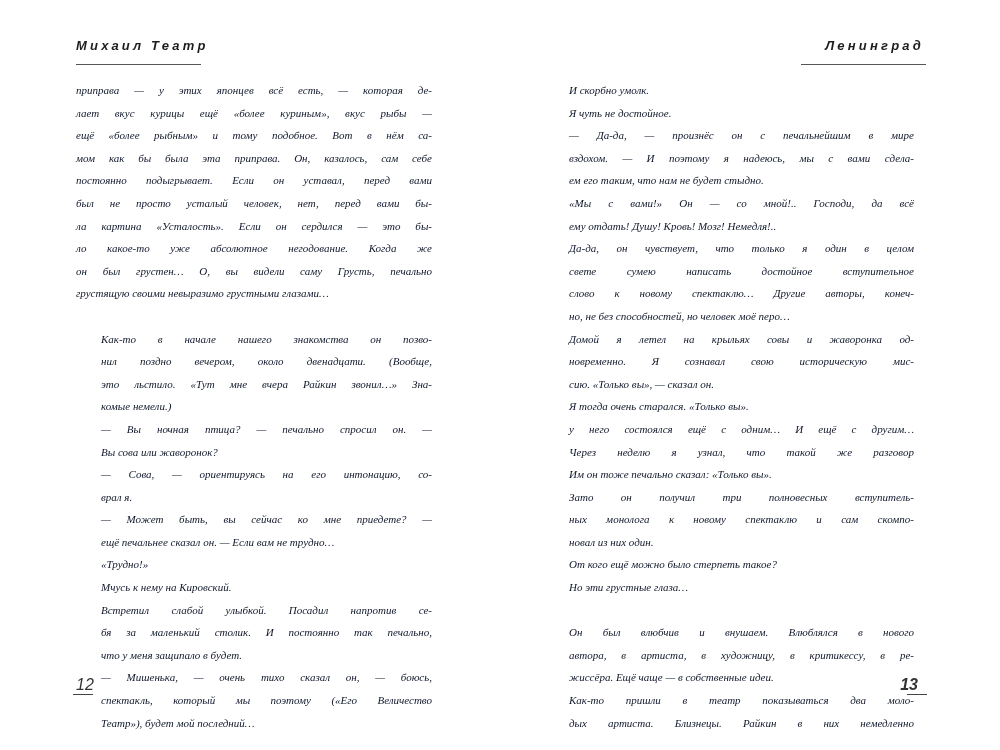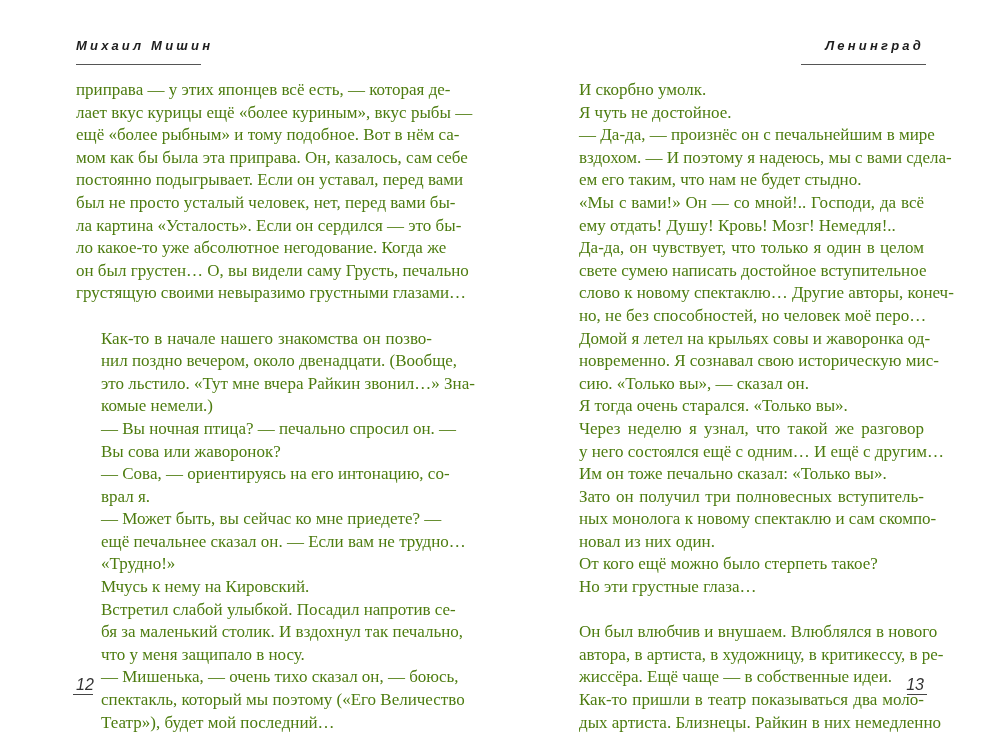--- a/index.html
+++ b/index.html
@@ -9,41 +9,41 @@
   .page.left { left:0; width:500px; }
   .page.right { left:500px; width:500px; }
   .running-head { position:absolute; top:38px; font-family:"Liberation Sans","DejaVu Sans",sans-serif;
                   font-style:italic; font-weight:bold; font-size:13px; letter-spacing:3.2px; color:#1e1e1e; }
   .left .running-head { left:76px; }
   .right .running-head { right:76px; text-align:right; }
   .head-rule { position:absolute; top:64px; width:125px; height:0; border-top:1.5px solid #555; }
   .left .head-rule { left:76px; }
   .right .head-rule { right:74px; }
   .body { position:absolute; top:79px; width:356px; font-family:"Liberation Serif","DejaVu Serif",serif;
-          font-size:17px; line-height:22.6px; color:#4d7c0f; text-align:justify; }
+          font-size:11px; line-height:22.6px; color:#0f172a; text-align:justify;font-style:italic; }
   .left .body { left:76px; }
-  .right .body { left:54px; width:370px; }
+  .right .body { left:44px; width:370px; }
   .body p { margin:0; text-indent:0; }
   .body p.ind { text-indent:25px; }
   .body .line { display:block; text-align:justify; text-align-last:justify; white-space:nowrap; }
   .body .line.last { text-align-last:left; }
   .body .gap { height:22.6px; }
   .folio { position:absolute; top:676px; font-family:"Liberation Sans","DejaVu Sans",sans-serif;
            font-style:italic; font-size:16px; color:#333; }
   .folio-rule { position:absolute; top:694px; width:20px; border-top:1.2px solid #444; }
   .left .folio { left:76px; }
   .left .folio-rule { left:73px; }
-  .right .folio { right:76px; }
+  .right .folio { right:82px;font-weight:bold; }
   .right .folio-rule { right:73px; }
 </style>
 </head>
 <body>
 
 <div class="page left">
-  <div class="running-head">Михаил Мишин</div>
+  <div class="running-head">Михаил Театр</div>
   <div class="head-rule"></div>
   <div class="body">
       <p class="">
         <span class="line">приправа — у этих японцев всё есть, — которая де-</span>
         <span class="line">лает вкус курицы ещё «более куриным», вкус рыбы —</span>
         <span class="line">ещё «более рыбным» и тому подобное. Вот в нём са-</span>
         <span class="line">мом как бы была эта приправа. Он, казалось, сам себе</span>
         <span class="line">постоянно подыгрывает. Если он уставал, перед вами</span>
         <span class="line">был не просто усталый человек, нет, перед вами бы-</span>
         <span class="line">ла картина «Усталость». Если он сердился — это бы-</span>
@@ -71,22 +71,22 @@
         <span class="line last">ещё печальнее сказал он. — Если вам не трудно…</span>
       </p>
       <p class="ind">
         <span class="line last">«Трудно!»</span>
       </p>
       <p class="ind">
         <span class="line last">Мчусь к нему на Кировский.</span>
       </p>
       <p class="ind">
         <span class="line">Встретил слабой улыбкой. Посадил напротив се-</span>
-        <span class="line">бя за маленький столик. И вздохнул так печально,</span>
-        <span class="line last">что у меня защипало в носу.</span>
+        <span class="line">бя за маленький столик. И постоянно так печально,</span>
+        <span class="line last">что у меня защипало в будет.</span>
       </p>
       <p class="ind">
         <span class="line">— Мишенька, — очень тихо сказал он, — боюсь,</span>
         <span class="line">спектакль, который мы поэтому («Его Величество</span>
         <span class="line last">Театр»), будет мой последний…</span>
       </p>
     </div>
   <div class="folio">12</div>
   <div class="folio-rule"></div>
 </div>
@@ -118,22 +118,22 @@
       </p>
       <p class="ind">
         <span class="line">Домой я летел на крыльях совы и жаворонка од-</span>
         <span class="line">новременно. Я сознавал свою историческую мис-</span>
         <span class="line last">сию. «Только вы», — сказал он.</span>
       </p>
       <p class="ind">
         <span class="line last">Я тогда очень старался. «Только вы».</span>
       </p>
       <p class="ind">
+        <span class="line">у него состоялся ещё с одним… И ещё с другим…</span>
         <span class="line">Через неделю я узнал, что такой же разговор</span>
-        <span class="line">у него состоялся ещё с одним… И ещё с другим…</span>
         <span class="line last">Им он тоже печально сказал: «Только вы».</span>
       </p>
       <p class="ind">
         <span class="line">Зато он получил три полновесных вступитель-</span>
         <span class="line">ных монолога к новому спектаклю и сам скомпо-</span>
         <span class="line last">новал из них один.</span>
       </p>
       <p class="ind">
         <span class="line last">От кого ещё можно было стерпеть такое?</span>
       </p>

